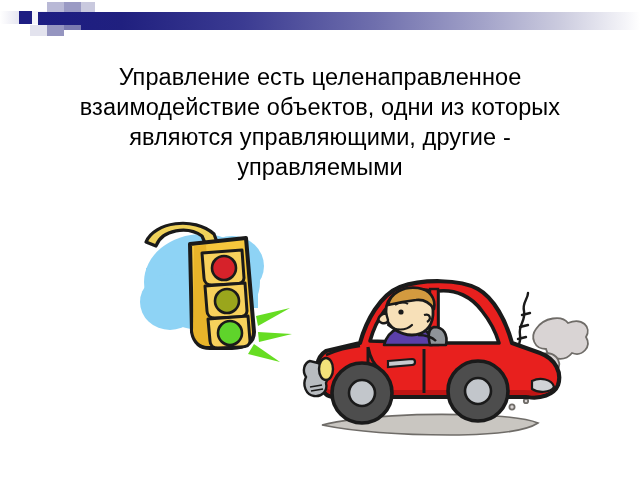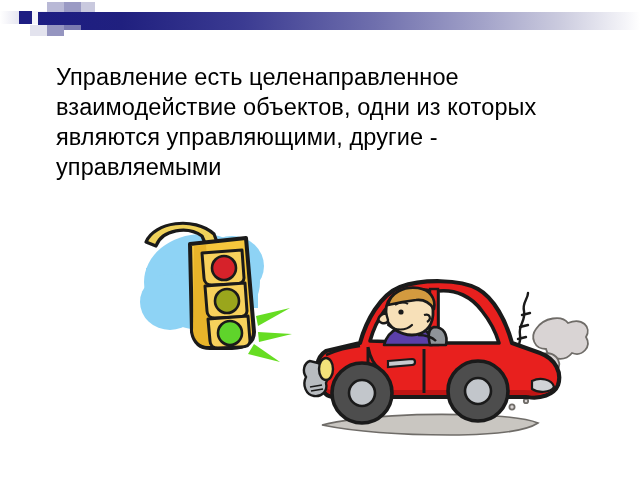--- a/index.html
+++ b/index.html
@@ -64,21 +64,21 @@
   .sq-light-a{ left: 0px;   top: 11px; width: 19px; height: 13px; background: linear-gradient(to right,#ffffff,#e6e6f1); }
   .sq-light-b{ left: 32px;  top: 11px; width: 15px; height: 13px; background: #f4f4f9; }
   .sq-light-c{ left: 81px;  top: 2px;  width: 14px; height: 10px; background: #c9c9de; }
 
   
   .title {
     position: absolute;
     left: 56px;
     top: 62px;
     width: 528px;
-    text-align: left;
+    text-align: center;
     font-size: 23.5px;
     line-height: 30px;
     color: #000000;
     letter-spacing: 0.1px;
   }
 
   
   .art {
     position: absolute;
     left: 0;

